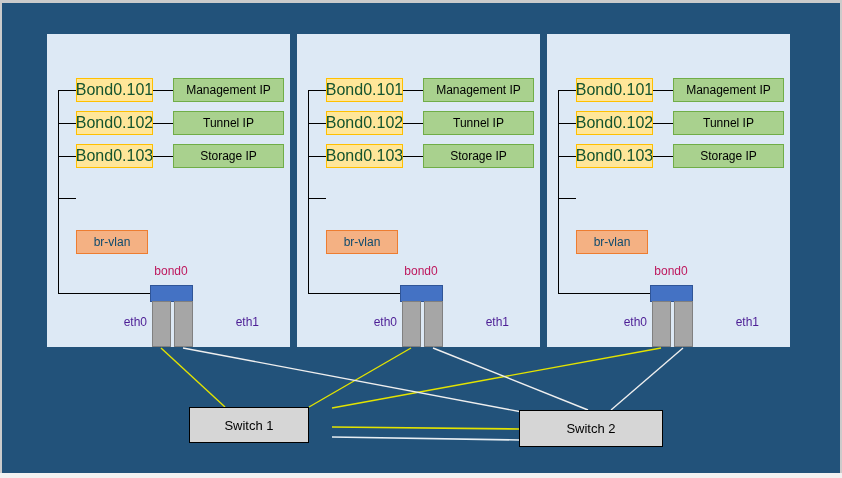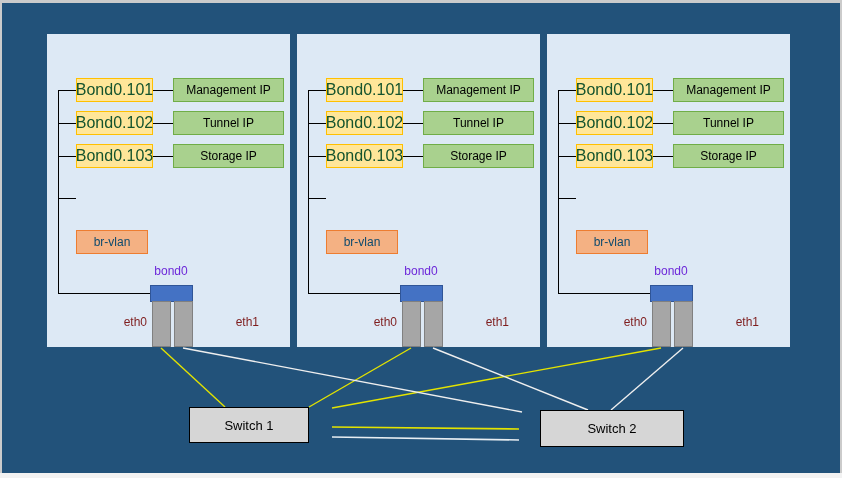--- a/index.html
+++ b/index.html
@@ -20,35 +20,35 @@
           display:flex; align-items:center; justify-content:center;}
   .bridge-box{position:absolute; left:29px; top:152px; width:72px; height:24px; box-sizing:border-box;
               background:#f4b183; border:1.5px solid #ed7d31; font-size:12px; color:#0c4a6e;
               display:flex; align-items:center; justify-content:center;margin-top:44px;}
   .conn{position:absolute; background:#000;}
   .trunk{left:11px; top:56px; width:1px; height:203px;}
   .c-row{left:11px; width:18px; height:1px;}
   .c-ip{left:106px; width:20px; height:1px;}
   .bond-line{left:11px; top:259px; width:92px; height:1px;}
   .bond-label{position:absolute; left:84px; top:230px; width:80px; text-align:center;
-              font-size:12px; color:#6d28d9;}
+              font-size:12px; color:#be185d;}
   .bond-box{position:absolute; left:103px; top:251px; width:43px; height:17px; box-sizing:border-box;
             background:#4472c4; border:1px solid #2f5597;}
   .nic{position:absolute; top:267px; width:19px; height:46px; box-sizing:border-box;
        background:#a6a6a6; border:1px solid #808080;}
   .nic-left{left:105px;}
   .nic-right{left:127px;}
-  .eth-label{position:absolute; top:281px; font-size:12px; color:#7f1d1d;}
+  .eth-label{position:absolute; top:281px; font-size:12px; color:#4c1d95;}
   .eth0-label{left:40px; width:60px; text-align:right;}
   .eth1-label{left:152px; width:60px; text-align:right;}
 
   .switch{position:absolute; box-sizing:border-box; background:#d6d6d6; border:1.5px solid #000;
           font-size:13px; color:#000; display:flex; align-items:center; justify-content:center;}
   .switch1{left:189px; top:407px; width:120px; height:36px;}
-  .switch2{left:519px; top:410px; width:144px; height:37px;margin-left:21px;}
+  .switch2{left:519px; top:410px; width:144px; height:37px;}
 </style>
 </head>
 <body>
 
 <div class="frame">
   <div class="canvas"></div>
   <div class="bottom-strip"></div>
 
   <svg class="links" viewBox="0 0 842 478">
 

